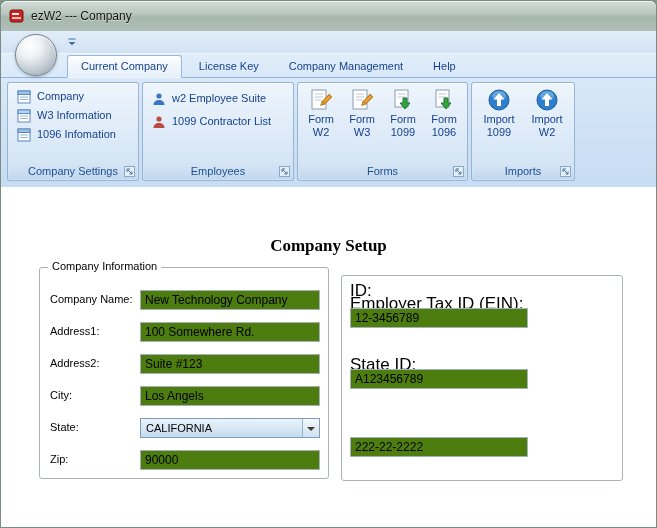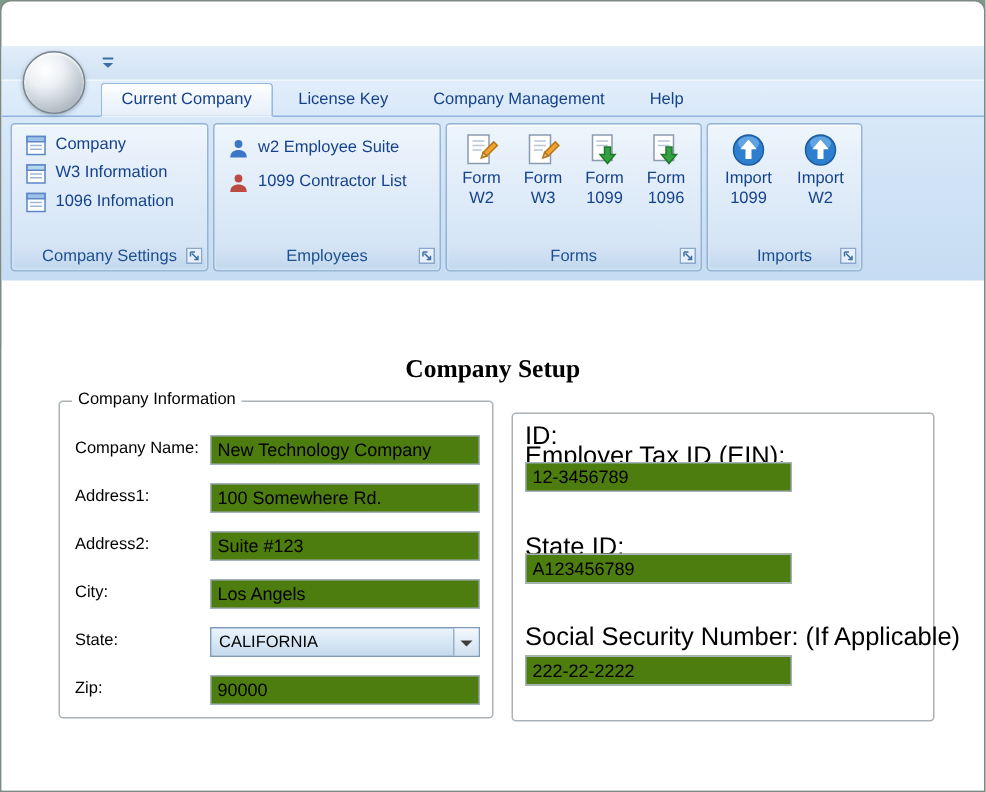--- a/index.html
+++ b/index.html
@@ -141,20 +141,30 @@
     background:linear-gradient(180deg,#fefefe,#f1f1f1);
     font-family:"Liberation Sans", sans-serif;font-size:11px;color:#000;
     cursor:pointer;
   }
 </style>
 </head>
 <body>
 
 <div class="window">
 
+  <div class="titlebar">
+    <span class="appicon">
+      <svg width="16" height="16" viewBox="0 0 16 16">
+        <rect x="1" y="2" width="13" height="12" rx="2" fill="#c9241f" stroke="#7e1512"></rect>
+        <rect x="3" y="5" width="7" height="2" fill="#ffffff" opacity="0.92"></rect>
+        <rect x="3" y="9" width="9" height="2" fill="#ffd9d6" opacity="0.85"></rect>
+      </svg>
+    </span>
+    <span class="title">ezW2 --- Company</span>
+  </div>
 
   <div class="ribbon">
     <div class="qat">
       <span class="qat-drop">
         <svg width="14" height="14" viewBox="0 0 14 14">
           <path d="M3.5 4 h7" stroke="#3b6ea5" stroke-width="1.2"></path>
           <polygon points="3.5,7 10.5,7 7,10.2" fill="#3b6ea5"></polygon>
         </svg>
       </span>
     </div>
@@ -385,20 +395,19 @@
     </div>
 
     <div class="groupbox gb-right">
       <span class="rlabel" style="top:5px;">ID:</span>
       <span class="rlabel" style="top:18px;">Employer Tax ID (EIN):</span>
       <input class="tbox" type="text" style="top: 32px;" value="12-3456789">
 
       <span class="rlabel" style="top:79px;">State ID:</span>
       <input class="tbox" type="text" style="top: 93px;" value="A123456789">
 
-      <span class="rlabel" style="top:139px;">Social Security Number: (If Applicable)</span>
       <input class="tbox" type="text" style="top: 161px;" value="222-22-2222">
     </div>
 
     <button class="updatebtn">Update</button>
   </div>
 
 </div>
 
 </body></html>

